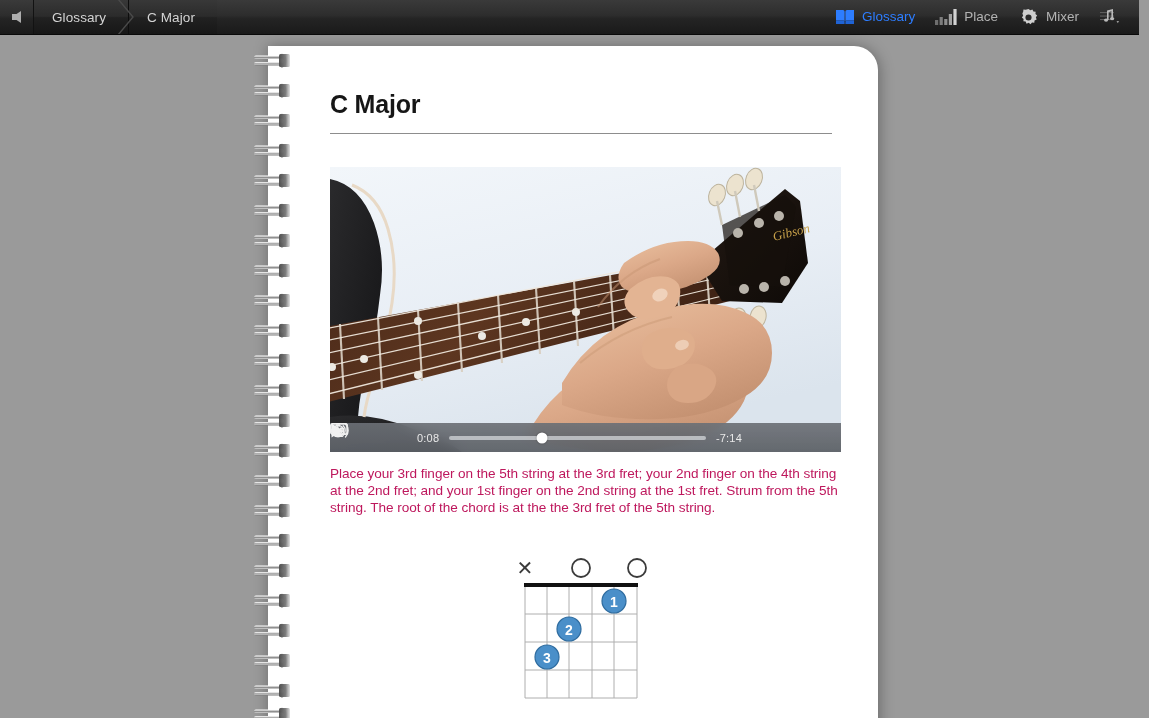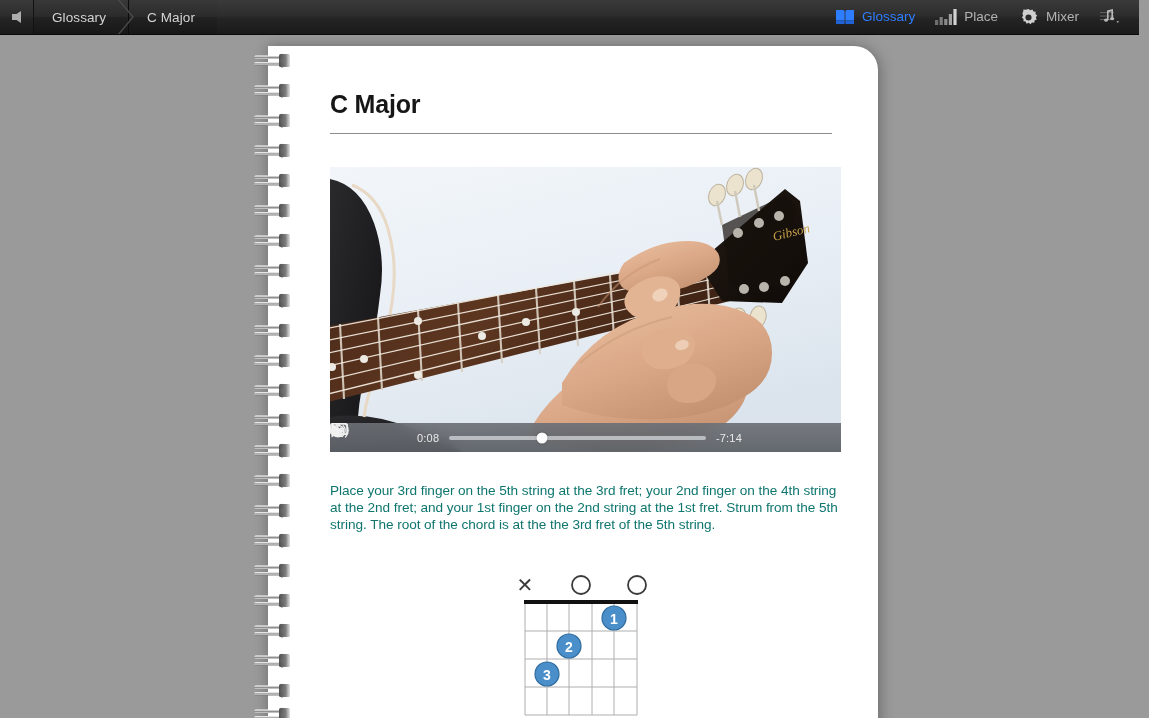--- a/index.html
+++ b/index.html
@@ -170,25 +170,25 @@
     width: 11px; height: 11px;
     background: #fff;
     border-radius: 50%;
     transform: translate(-50%, -50%);
     box-shadow: 0 0 2px rgba(0,0,0,.45);
   }
   .vright { display: flex; align-items: center; gap: 4px; margin-left: 4px; }
 
   
   .body-text {
-    margin-top: 30px;
+    margin-top: 13px;
     width: 516px;
     font-size: 13.6px;
     line-height: 17px;
-    color: #0f766e;
+    color: #be185d;
     letter-spacing: -0.05px;
   }
 
   
   .chord-wrap {
     margin-top: 34px;
     display: flex;
     justify-content: center;
   }
 

